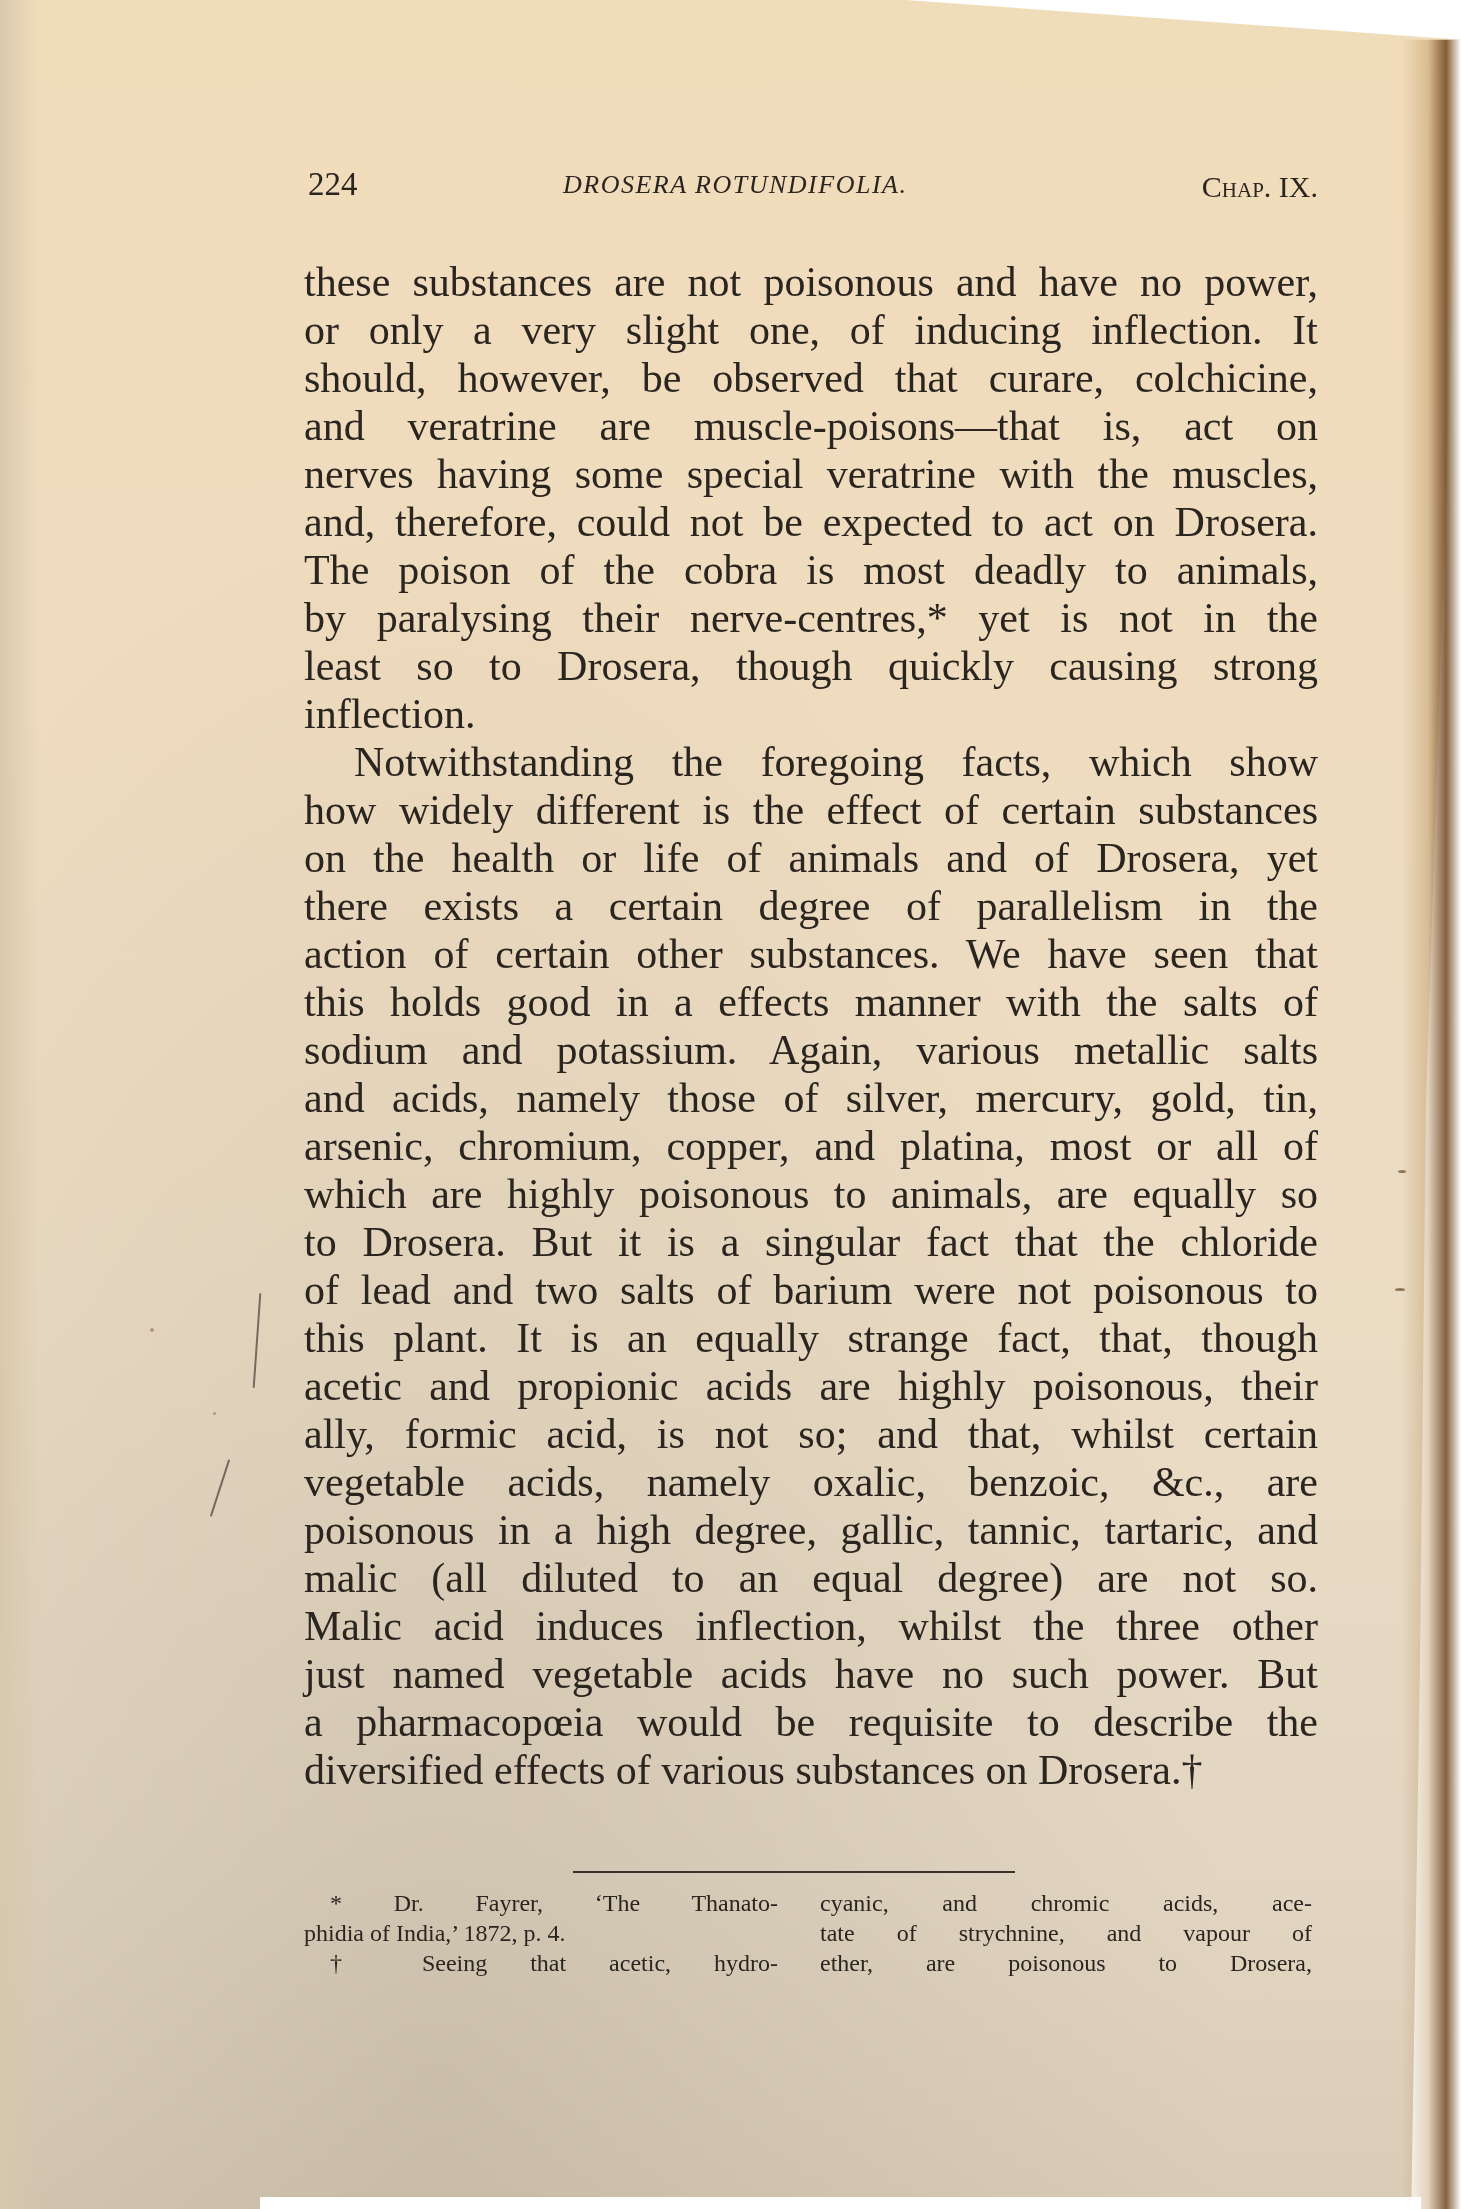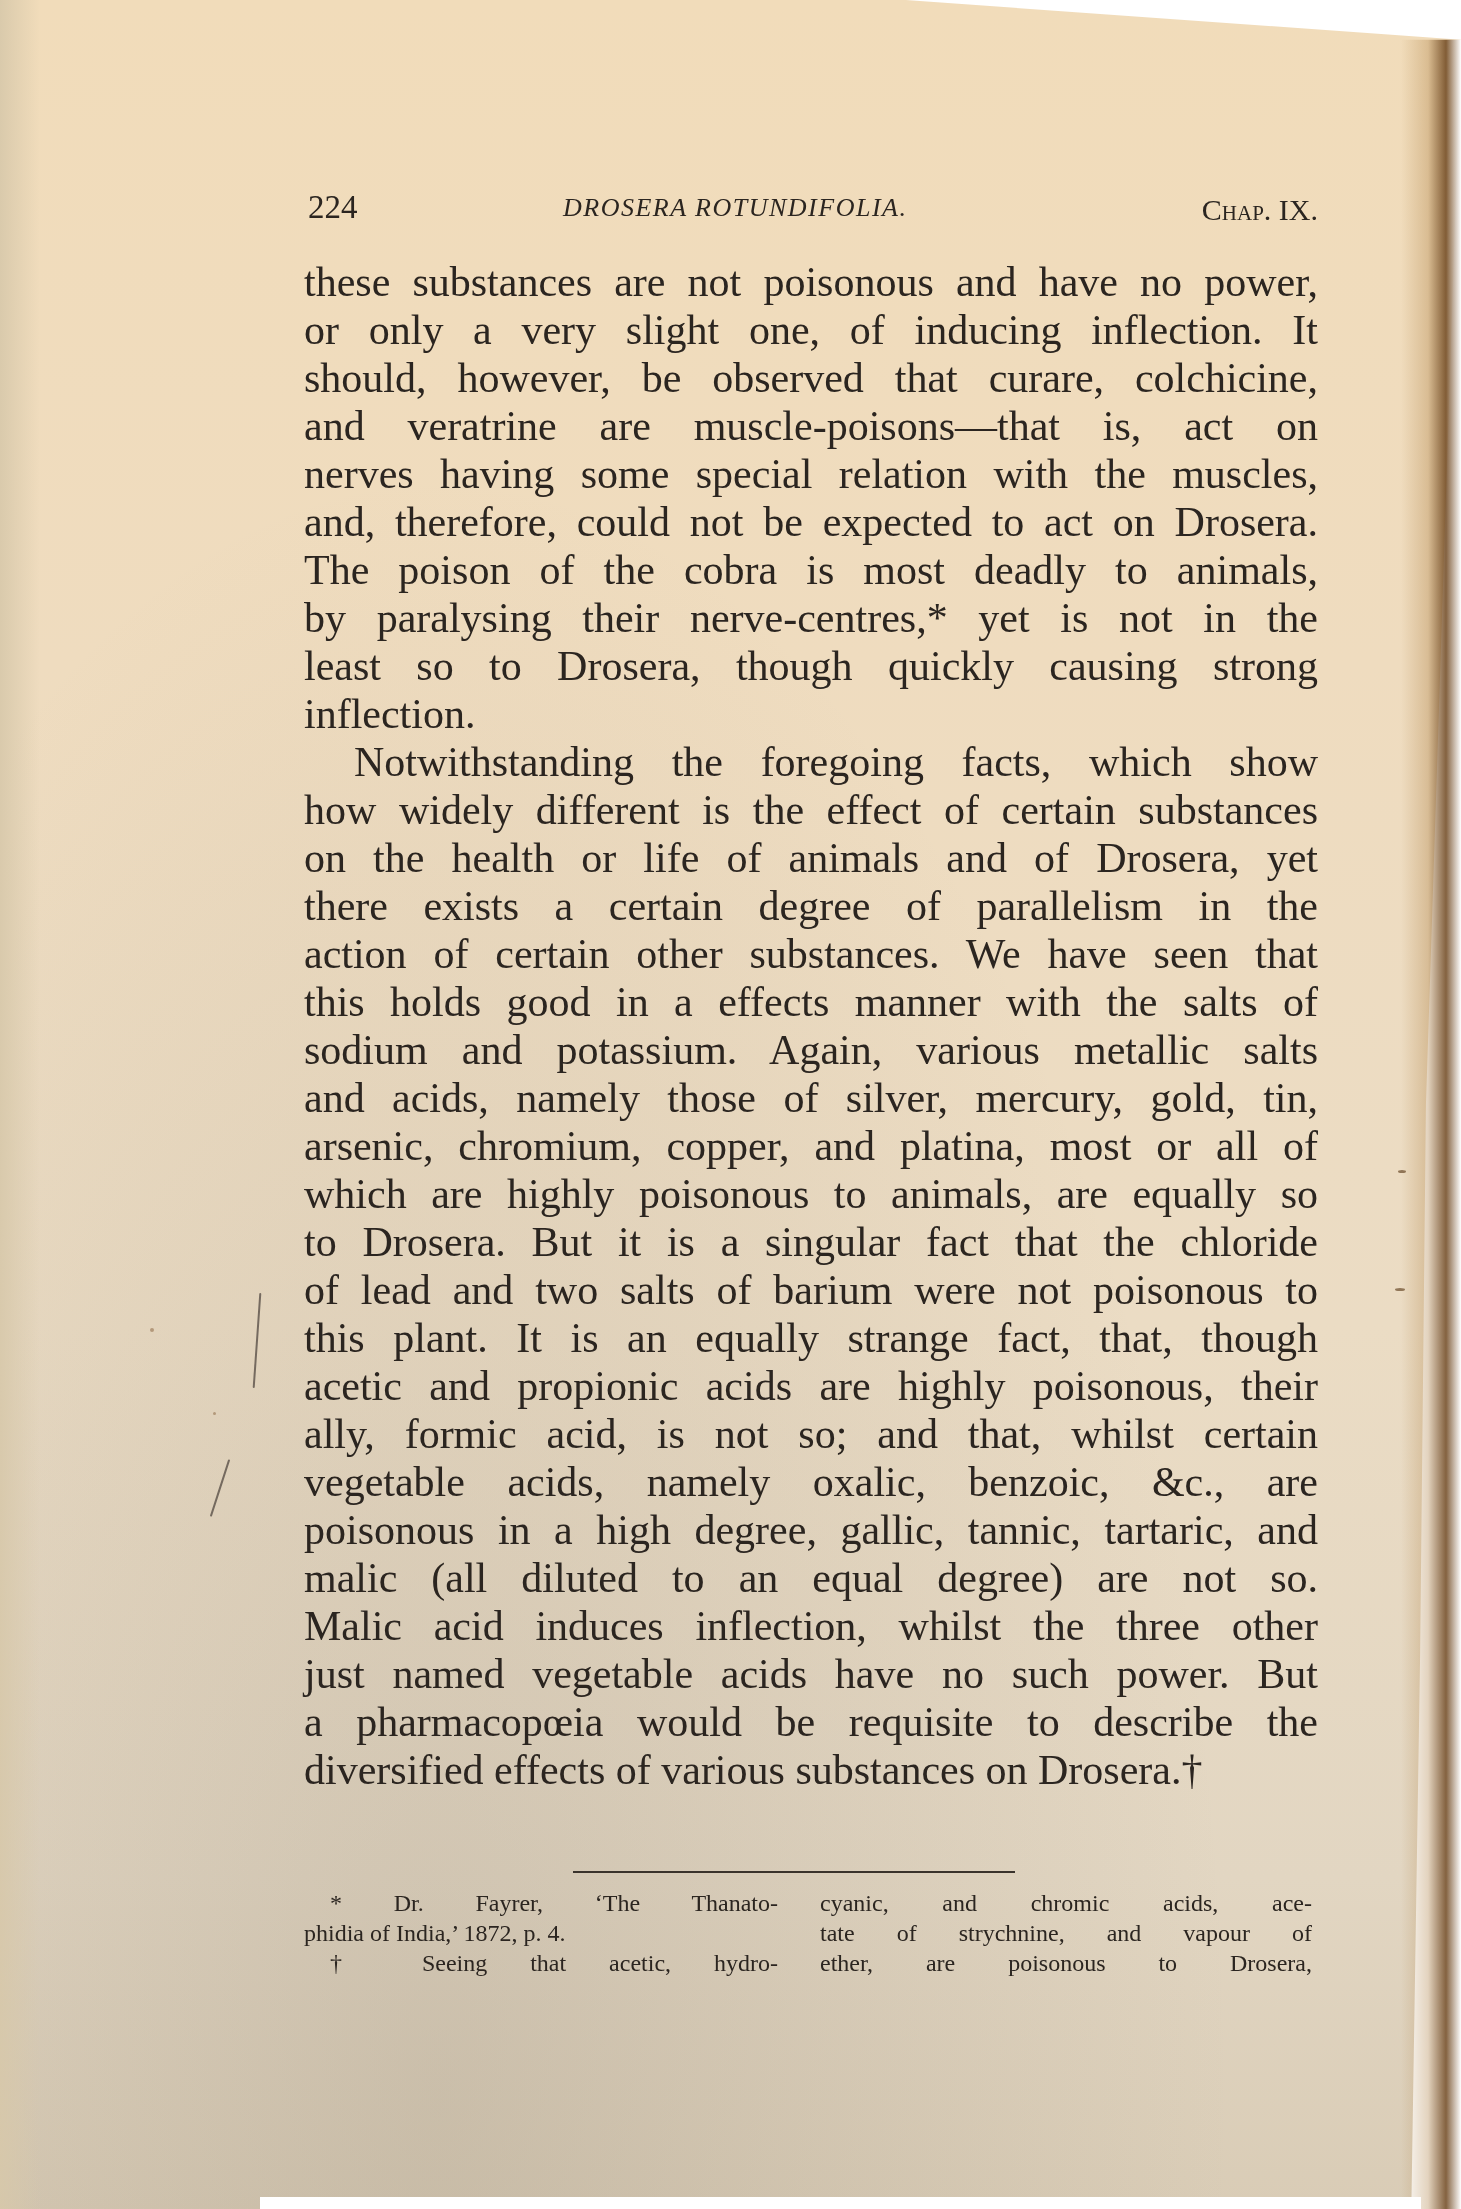--- a/index.html
+++ b/index.html
@@ -25,21 +25,20 @@
     background: linear-gradient(90deg, rgba(0,0,0,0) 0%, rgba(175,130,70,0.35) 45%, rgba(110,70,30,0.85) 75%, #ffffff 100%);
     clip-path: polygon(0 1.8%, 100% 1.8%, 100% 100%, 0 100%);
   }
   .bottom-strip {
     position: absolute; left: 260px; right: 40px; bottom: 0; height: 12px;
     background: #ffffff;
   }
   .header {
     position: absolute; top: 166px; left: 308px; width: 1010px; height: 44px;
     font-size: 30px;
-    margin-top: 23px;
   }
   .hdr-num { position: absolute; left: 0; top: 0; font-size: 33px; }
   .hdr-title {
     position: absolute; left: 255px; top: 4px;
     font-variant: small-caps; letter-spacing: 1.5px; font-size: 26px; text-transform: uppercase; font-style: italic;
   }
   .hdr-chap { position: absolute; right: 0; top: 4px; font-variant: small-caps; font-size: 30px; }
   .body-text {
     position: absolute; left: 304px; top: 258px; width: 1014px;
     font-size: 42px; line-height: 48px;
@@ -78,21 +77,21 @@
   <span class="hdr-num">224</span>
   <span class="hdr-title">Drosera rotundifolia.</span>
   <span class="hdr-chap">Chap. IX.</span>
 </div>
 
 <div class="body-text" id="body-text">
     <span class="line">these substances are not poisonous and have no power,</span>
     <span class="line">or only a very slight one, of inducing inflection.  It</span>
     <span class="line">should, however, be observed that curare, colchicine,</span>
     <span class="line">and veratrine are muscle-poisons—that is, act on</span>
-    <span class="line">nerves having some special relation with the muscles,</span>
+    <span class="line">nerves having some special veratrine with the muscles,</span>
     <span class="line">and, therefore, could not be expected to act on Drosera.</span>
     <span class="line">The poison of the cobra is most deadly to animals,</span>
     <span class="line">by paralysing their nerve-centres,* yet is not in the</span>
     <span class="line">least so to Drosera, though quickly causing strong</span>
     <span class="line last">inflection.</span>
     <span class="line indent">Notwithstanding the foregoing facts, which show</span>
     <span class="line">how widely different is the effect of certain substances</span>
     <span class="line">on the health or life of animals and of Drosera, yet</span>
     <span class="line">there exists a certain degree of parallelism in the</span>
     <span class="line">action of certain other substances.  We have seen that</span>

